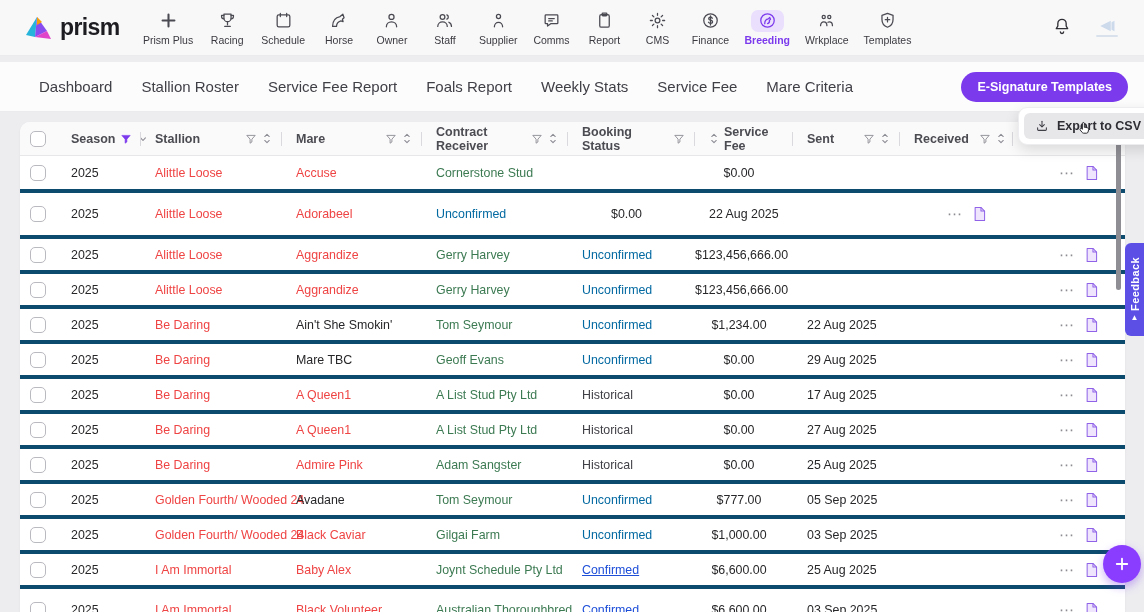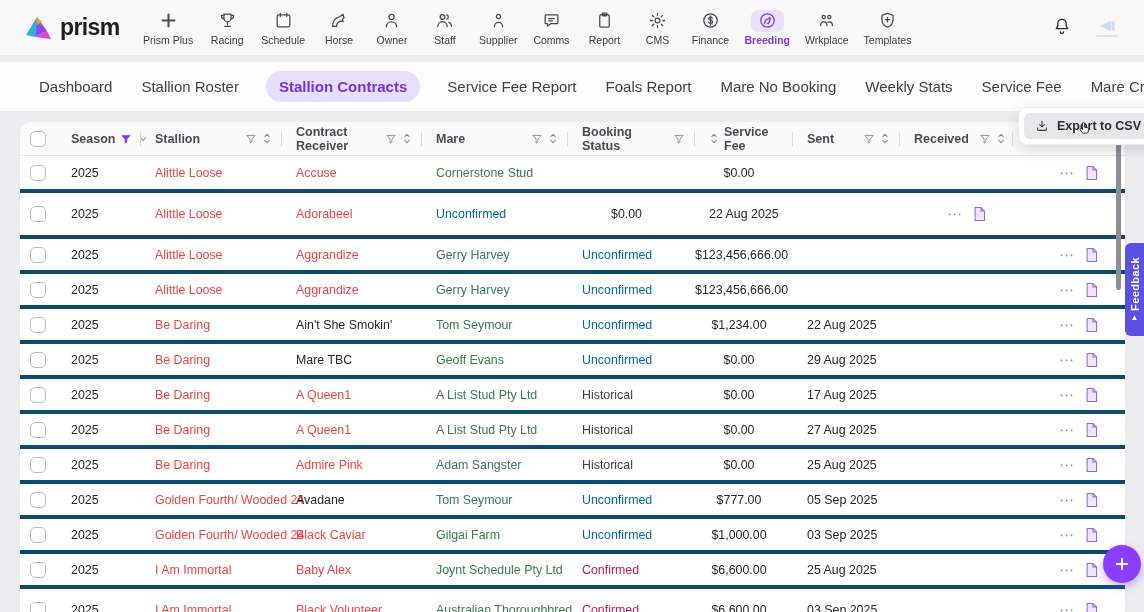--- a/index.html
+++ b/index.html
@@ -46,21 +46,21 @@
   .hcell .mr { margin-right:10px; }
 
   .checkbox { width:16px; height:16px; border:1.5px solid #b9b9c0; border-radius:5px; background:#fff; cursor:pointer; }
 
   .row { border-bottom:4px solid #0c4a6e; font-size:12.4px; background:#fff; }
   .cell { padding-left:14px; overflow:visible; white-space:nowrap; }
   .cell.wrap { white-space:normal; line-height:1.35; }
   .link { color:#ef4444; cursor:pointer; }
   .receiver { color:#3c7a52; }
   .status-warning { color:#0369a1; }
-  .status-success { color:#be185d; }
+  .status-success { color:#1d4ed8;text-decoration:underline; }
   .status-neutral { color:#3f3f46; }
   .cell.fee { text-align:center; padding-right:10px; padding-left:0; }
   .cell.actions { display:flex; justify-content:flex-end; align-items:center; gap:9px; padding-right:26px; }
   .dots { color:#8b8b92; font-size:15px; letter-spacing:1px; cursor:pointer; line-height:10px; }
   .doc-icon { display:flex; cursor:pointer; } .doc-icon svg { width:15px; height:16px; }
 
   .scroll-thumb { position:absolute; right:4px; top:20px; width:5px; height:148px; background:#8e8e94; border-radius:3px; }
 
   
   .export-panel { position:absolute; left:1018px; top:107px; background:#fff; border:1px solid #ededf0; border-radius:9px; padding:5px; box-shadow:0 5px 14px rgba(0,0,0,.13); z-index:30; }
@@ -239,24 +239,22 @@
         </svg>
       <span class="faded-bar"></span>
     </span>
   </div>
 </div>
 
 <div class="subnav">
   <div class="tabs" id="sub-nav-tabs">
       <div class="tab">Dashboard</div>
       <div class="tab">Stallion Roster</div>
-      <div class="tab active">Stallion Contracts</div>
       <div class="tab">Service Fee Report</div>
       <div class="tab">Foals Report</div>
-      <div class="tab">Mare No Booking</div>
       <div class="tab">Weekly Stats</div>
       <div class="tab">Service Fee</div>
       <div class="tab">Mare Criteria</div>
     </div>
   <div class="subnav-right">
     <button class="esig-btn">E-Signature Templates</button>
 
   </div>
 </div>
 
@@ -287,36 +285,36 @@
           </svg>
         </span>
         <span class="icon-btn sort mr">
           <svg viewBox="0 0 14 20" fill="none" stroke="currentColor" stroke-width="1.6" stroke-linecap="round" stroke-linejoin="round">
             <path d="M3.5 7L7 3.5 10.5 7"></path>
             <path d="M3.5 13L7 16.5 10.5 13"></path>
           </svg>
         </span>
       </div>
       <div class="hcell divided">
-        <span>Contract Receiver</span>
+        <span>Mare</span>
         <span class="spacer"></span>
         <span class="icon-btn ">
           <svg viewBox="0 0 20 20" fill="none" stroke="currentColor" stroke-width="1.5" stroke-linejoin="round">
             <path d="M3 4h14l-5.5 6.3v4.7l-3 2v-6.7z"></path>
           </svg>
         </span>
         <span class="icon-btn sort mr">
           <svg viewBox="0 0 14 20" fill="none" stroke="currentColor" stroke-width="1.6" stroke-linecap="round" stroke-linejoin="round">
             <path d="M3.5 7L7 3.5 10.5 7"></path>
             <path d="M3.5 13L7 16.5 10.5 13"></path>
           </svg>
         </span>
       </div>
       <div class="hcell divided">
-        <span>Mare</span>
+        <span>Contract Receiver</span>
         <span class="spacer"></span>
         <span class="icon-btn ">
           <svg viewBox="0 0 20 20" fill="none" stroke="currentColor" stroke-width="1.5" stroke-linejoin="round">
             <path d="M3 4h14l-5.5 6.3v4.7l-3 2v-6.7z"></path>
           </svg>
         </span>
         <span class="icon-btn sort mr">
           <svg viewBox="0 0 14 20" fill="none" stroke="currentColor" stroke-width="1.6" stroke-linecap="round" stroke-linejoin="round">
             <path d="M3.5 7L7 3.5 10.5 7"></path>
             <path d="M3.5 13L7 16.5 10.5 13"></path>

